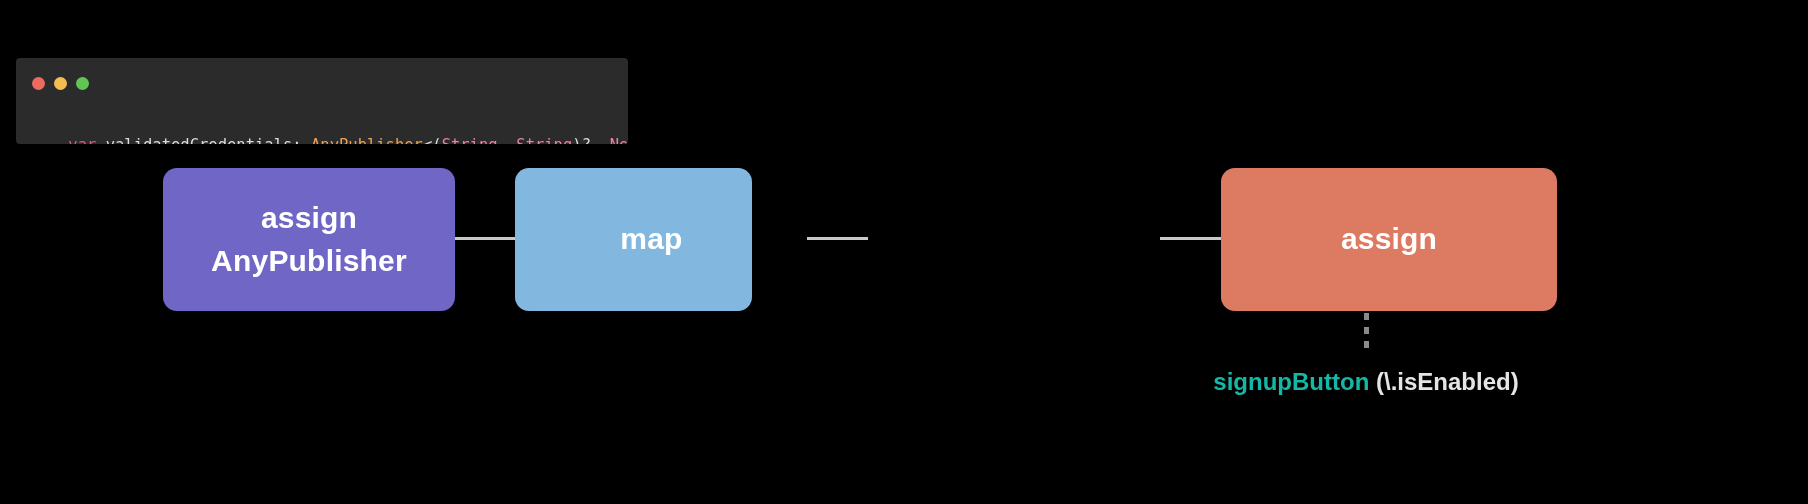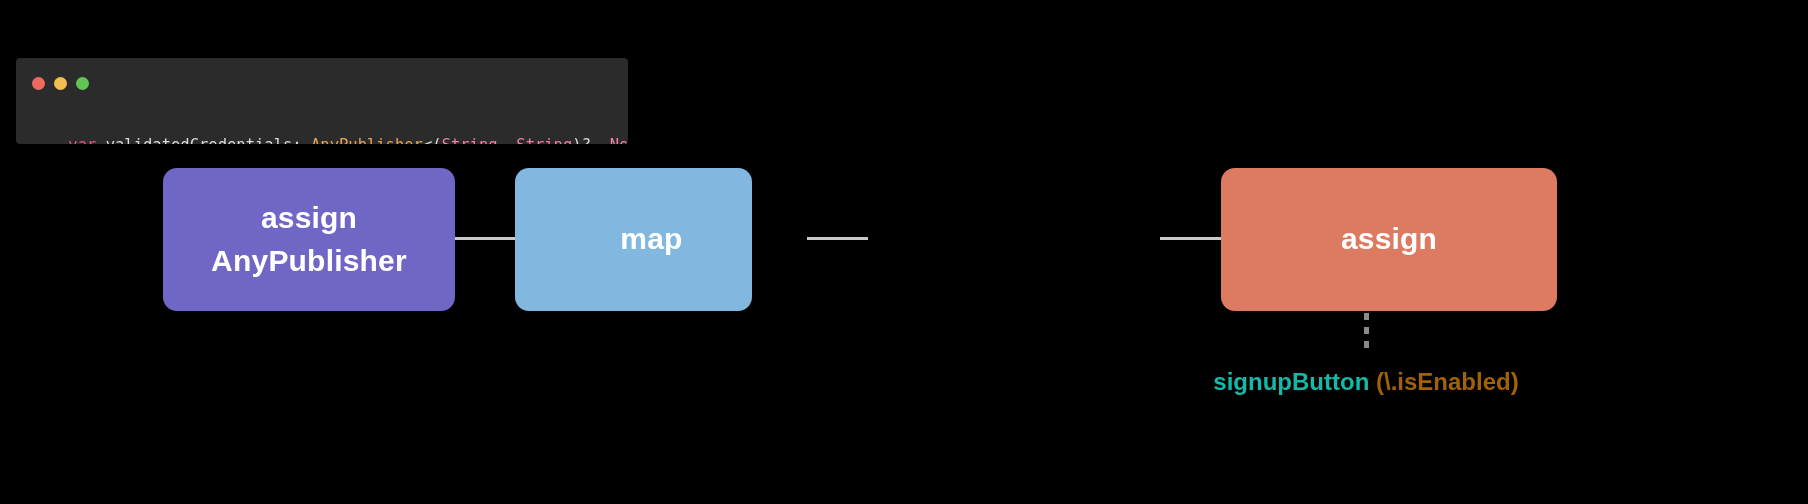--- a/index.html
+++ b/index.html
@@ -110,21 +110,21 @@
 
   
   .binding-caption {
     position: absolute;
     font-size: 24px;
     font-weight: bold;
     white-space: nowrap;
     transform: translateX(-50%);
   }
   .cap-name { color: #14b8a6; }
-  .cap-path { color: #a16207; }
+  .cap-path { color: #e5e5e5; }
 </style>
 </head>
 <body>
 
 <div class="code-window">
 
   <div class="titlebar">
     <span class="dot red"></span>
     <span class="dot yellow"></span>
     <span class="dot green"></span>

